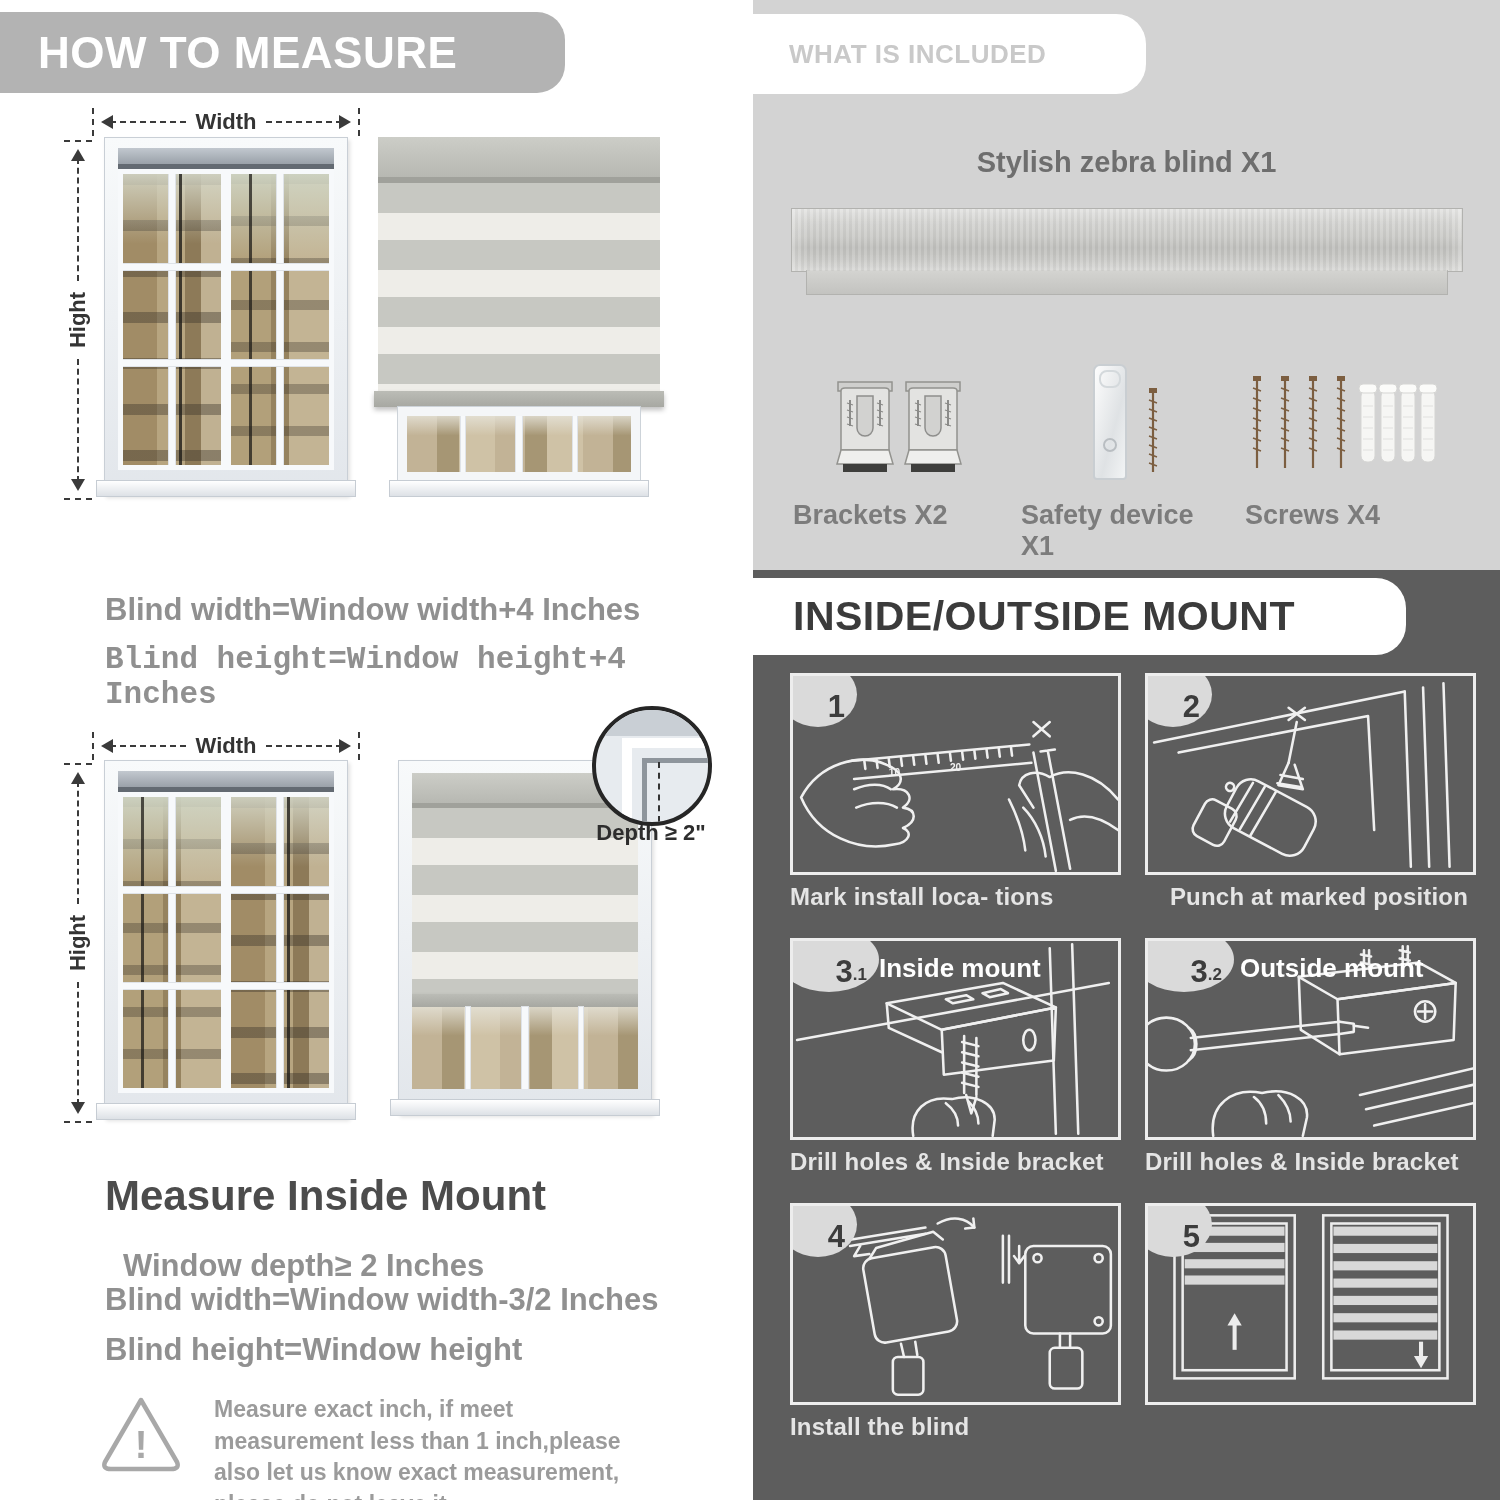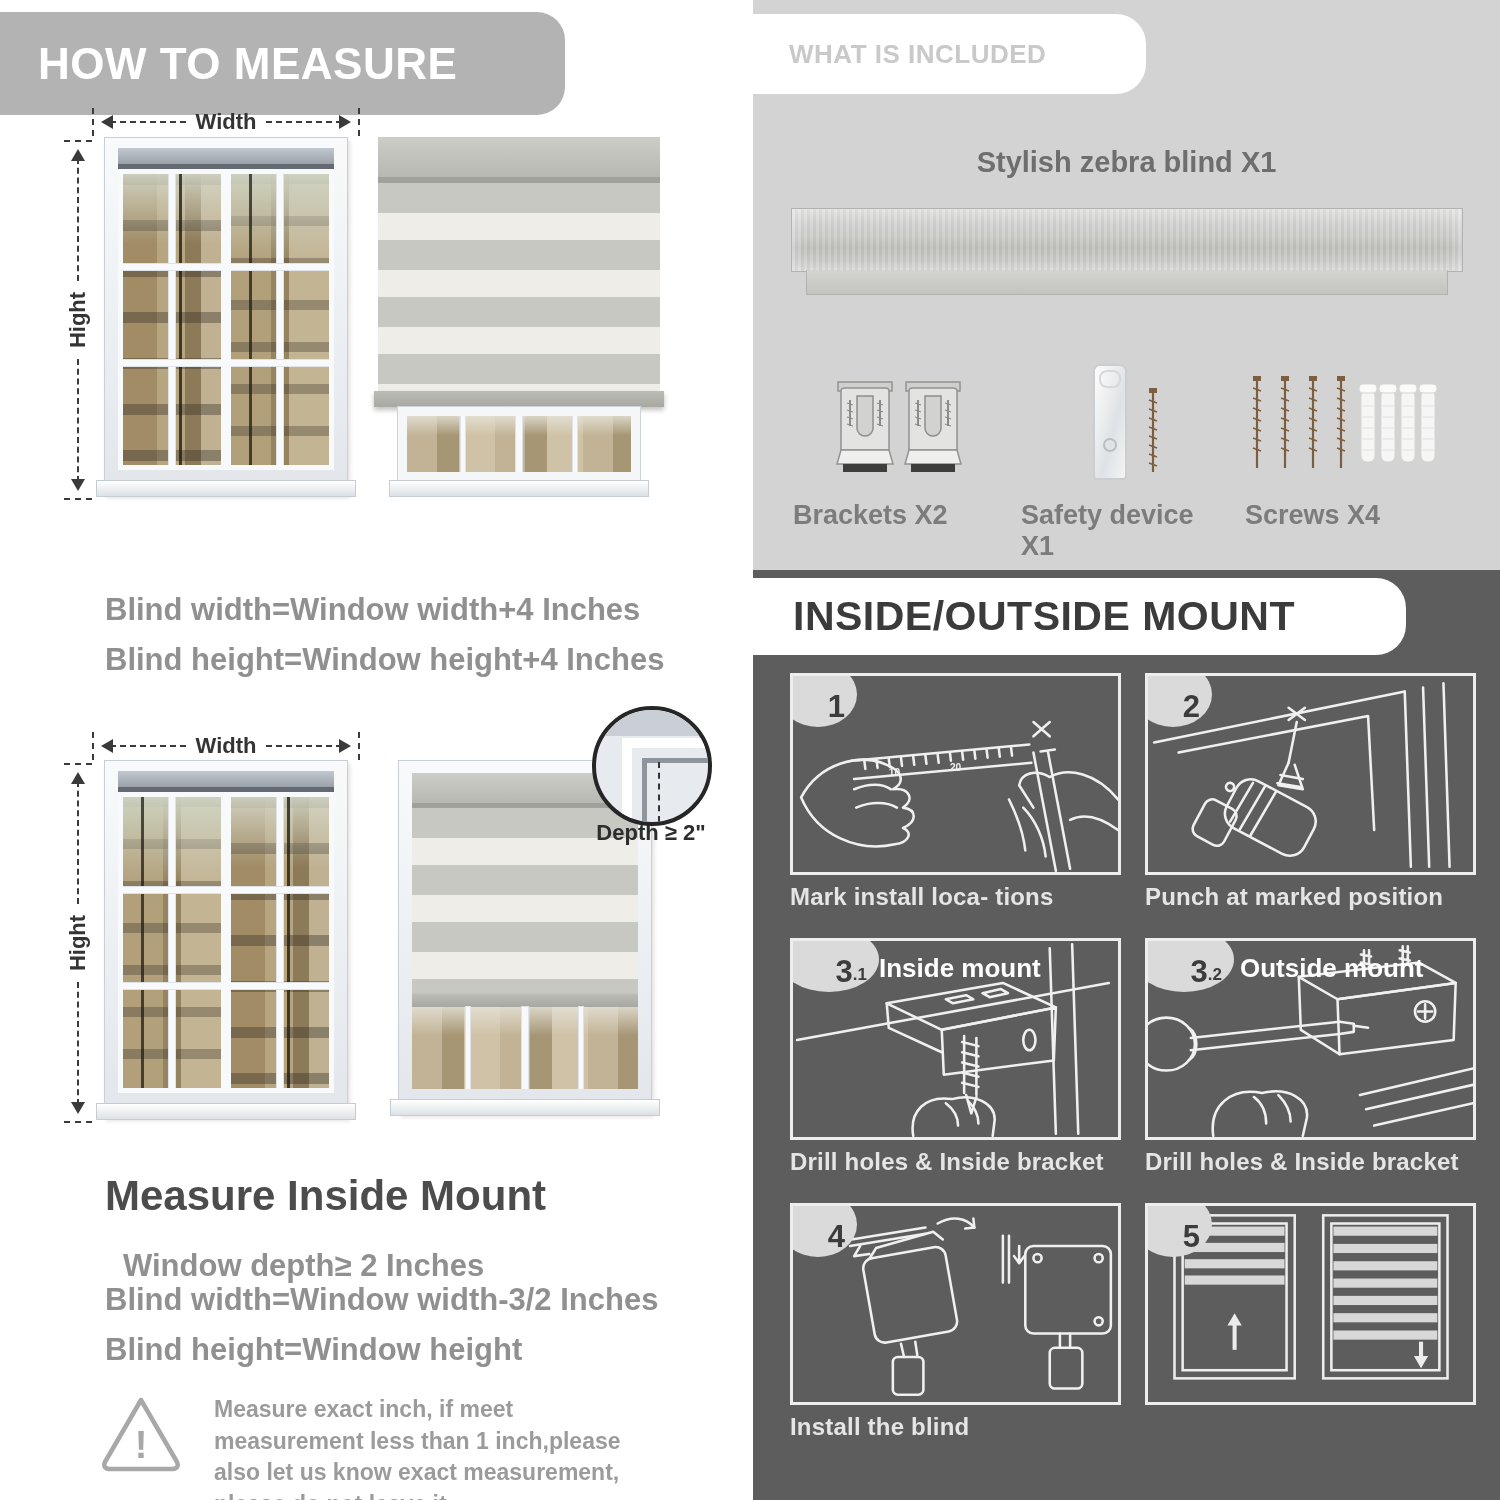--- a/index.html
+++ b/index.html
@@ -1,21 +1,21 @@
 <!DOCTYPE html>
 <html><head>
 <meta charset="utf-8">
 <style>
   html,body{margin:0;padding:0;background:#fff;}
   .stage{position:relative;width:1500px;height:1500px;background:#ffffff;
          font-family:"Liberation Sans",sans-serif;overflow:hidden;}
 
   
   .hdr{position:absolute;display:flex;align-items:center;font-weight:bold;letter-spacing:.5px;}
-  .hdr-htm{left:0;top:12px;width:527px;height:103px;background:#b3b3b3;
+  .hdr-htm{left:0;top:12px;width:527px;height:81px;background:#b3b3b3;
            border-radius:0 28px 28px 0;color:#ffffff;font-size:44px;padding-left:38px;}
   .hdr-wii{left:0;top:14px;width:357px;height:80px;background:#ffffff;
            border-radius:0 30px 30px 0;color:#c9c9c9;font-size:26px;padding-left:36px;}
   .hdr-iom{left:0;top:8px;width:613px;height:77px;background:#ffffff;
            border-radius:0 30px 30px 0;color:#3b3b3b;font-size:41px;padding-left:40px;}
 
   
   .panel-right{position:absolute;left:753px;top:0;width:747px;height:1500px;}
   .sec-included{position:absolute;left:0;top:0;width:747px;height:570px;background:#d3d3d3;}
   .sec-mount{position:absolute;left:0;top:570px;width:747px;height:930px;background:#5d5d5d;}
@@ -189,21 +189,21 @@
           <div class="photo p-c"></div>
           <i class="mv thin" style="left:24%;"></i>
           <i class="mv" style="left:calc(50% - 3px);"></i>
           <i class="mv thin" style="left:74%;"></i>
         </div>
         <div class="sill" style="bottom:-16px;"></div>
       </div>
     </div>
 
     <p class="formula" style="left:105px;top:592px;margin:0;">Blind width=Window width+4 Inches</p>
-    <p class="formula" style="left:105px;top:642px;margin:0;">Blind height=Window height+4 Inches</p>
+    <p class="formula" style="left:105px;top:642px;margin:0;font-family:Liberation Mono, monospace;">Blind height=Window height+4 Inches</p>
 
     <div class="meas-w" style="left:92px;top:732px;width:268px;">
       <span class="tickv"></span>
       <span class="ar-lf"></span>
       <span class="dash"></span>
       <span class="lbl">Width</span>
       <span class="dash"></span>
       <span class="ar-rt"></span>
       <span class="tickv"></span>
     </div>
@@ -431,21 +431,21 @@
               <rect x="56" y="148" width="34" height="40" rx="8"></rect>
               <circle cx="70" cy="130" r="4"></circle>
             </g>
           </g>
         </svg>
         <div class="badge">
           <span class="n">2</span>
             <span class="s"></span>
         </div>
       </div>
-      <div class="cap" style="left:392px;top:313px;">Punch at  marked position</div>
+      <div class="cap" style="left:392px;top:313px;text-align:center;">Punch at  marked position</div>
 
       <div class="tile" style="left:37px;top:368px;">
         <svg class="art" viewBox="0 0 319 190">
           <g stroke="#f0f0f0" stroke-width="2.5" fill="none" stroke-linecap="round" stroke-linejoin="round">
             <path d="M4,96 L310,40"></path>
             <path d="M252,6 L258,188 M274,2 L280,188"></path>
             <path d="M92,60 L206,40 L258,64 L146,86 Z"></path>
             <path d="M146,86 L258,64 L256,116 L148,130 Z"></path>
             <path d="M92,60 L94,84 L146,108"></path>
             <path d="M150,56 l20,-4 l7,4 l-20,4 Z M186,50 l18,-4 l7,4 l-18,4 Z"></path>

